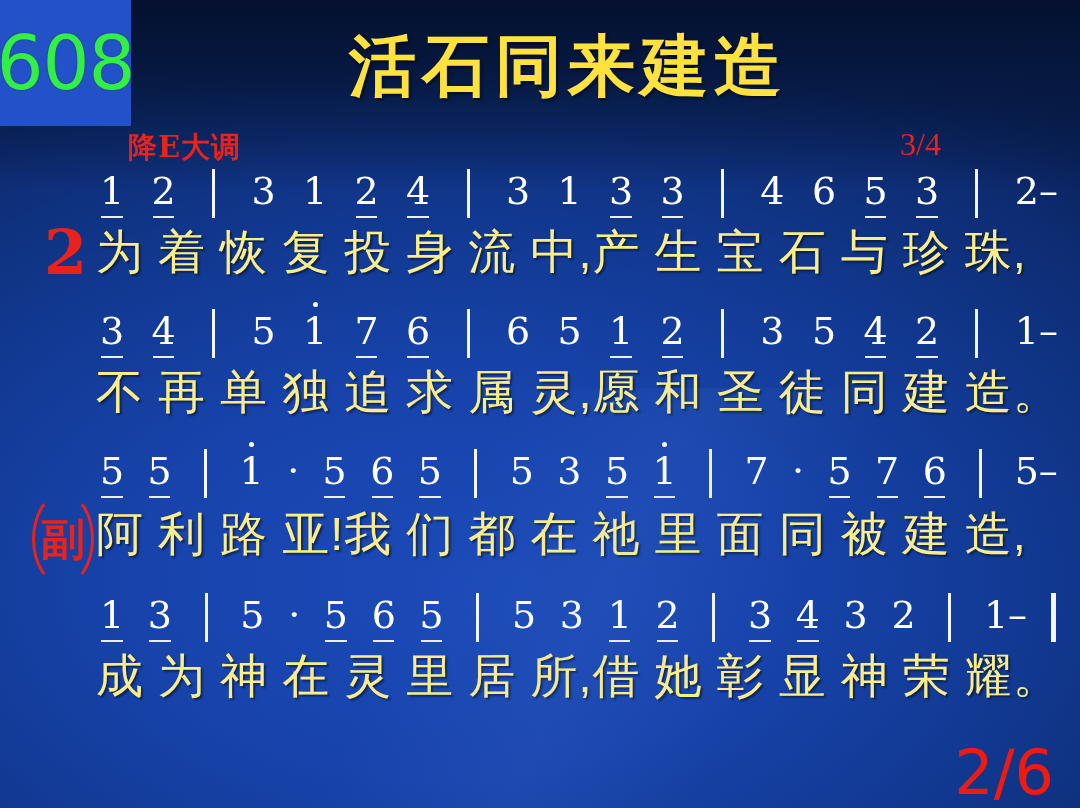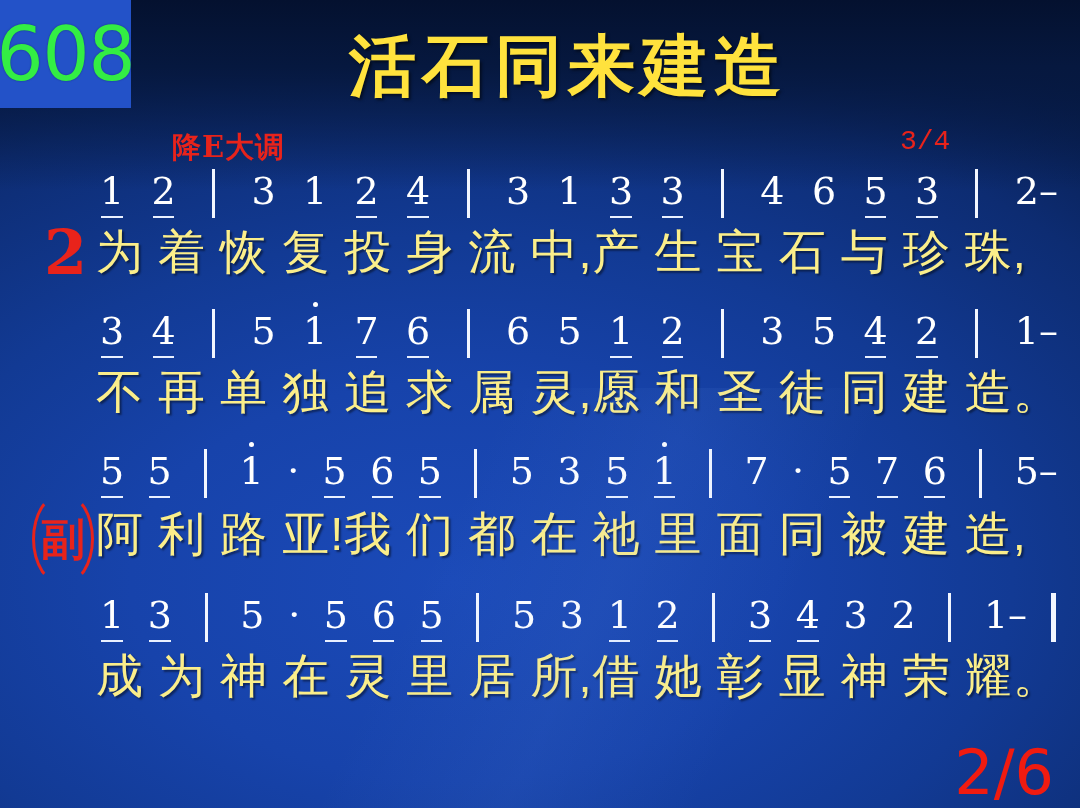--- a/index.html
+++ b/index.html
@@ -22,21 +22,21 @@
     pointer-events:none;
   }
   #slide:after{
     content:"";position:absolute;left:0;bottom:0;width:100%;height:420px;
     background:linear-gradient(115deg, rgba(255,255,255,0) 40%, rgba(120,170,255,0.07) 55%, rgba(255,255,255,0) 70%);
     pointer-events:none;
   }
 
   
   #num-badge{
-    position:absolute;left:0;top:0;width:131px;height:108px;
+    position:absolute;left:0;top:0;width:131px;height:126px;
     background:#2352c8;
     display:flex;align-items:center;justify-content:center;
   }
   #num-badge .num{
     color:#33ee44;
     font-size:74px;line-height:1;
     font-family:"DejaVu Sans","Liberation Sans",sans-serif;
     font-weight:400;
     letter-spacing:-1px;
     text-shadow:0 0 2px rgba(0,0,0,.35);
@@ -53,26 +53,25 @@
     text-shadow:2px 2px 3px rgba(0,0,0,.55);
     padding-left:56px;
   }
 
   
   #key-sig{
     position:absolute;left:128px;top:128px;
     color:#e8231b;font-size:29px;font-weight:bold;
     font-family:"DejaVu Serif","Liberation Serif",serif;
     letter-spacing:1px;
-    margin-left:44px;
   }
   #meter{
     position:absolute;left:900px;top:126px;
-    color:#e8231b;font-size:28px;
-    font-family:Liberation Mono, monospace;
+    color:#e8231b;font-size:32px;
+    font-family:Liberation Serif, serif;
   }
 
   
   .system{position:absolute;left:0;right:0;}
   .sys1{top:172px;}
   .sys2{top:312px;}
   .sys3{top:452px;}
   .sys4{top:596px;}
 
   .notes{

